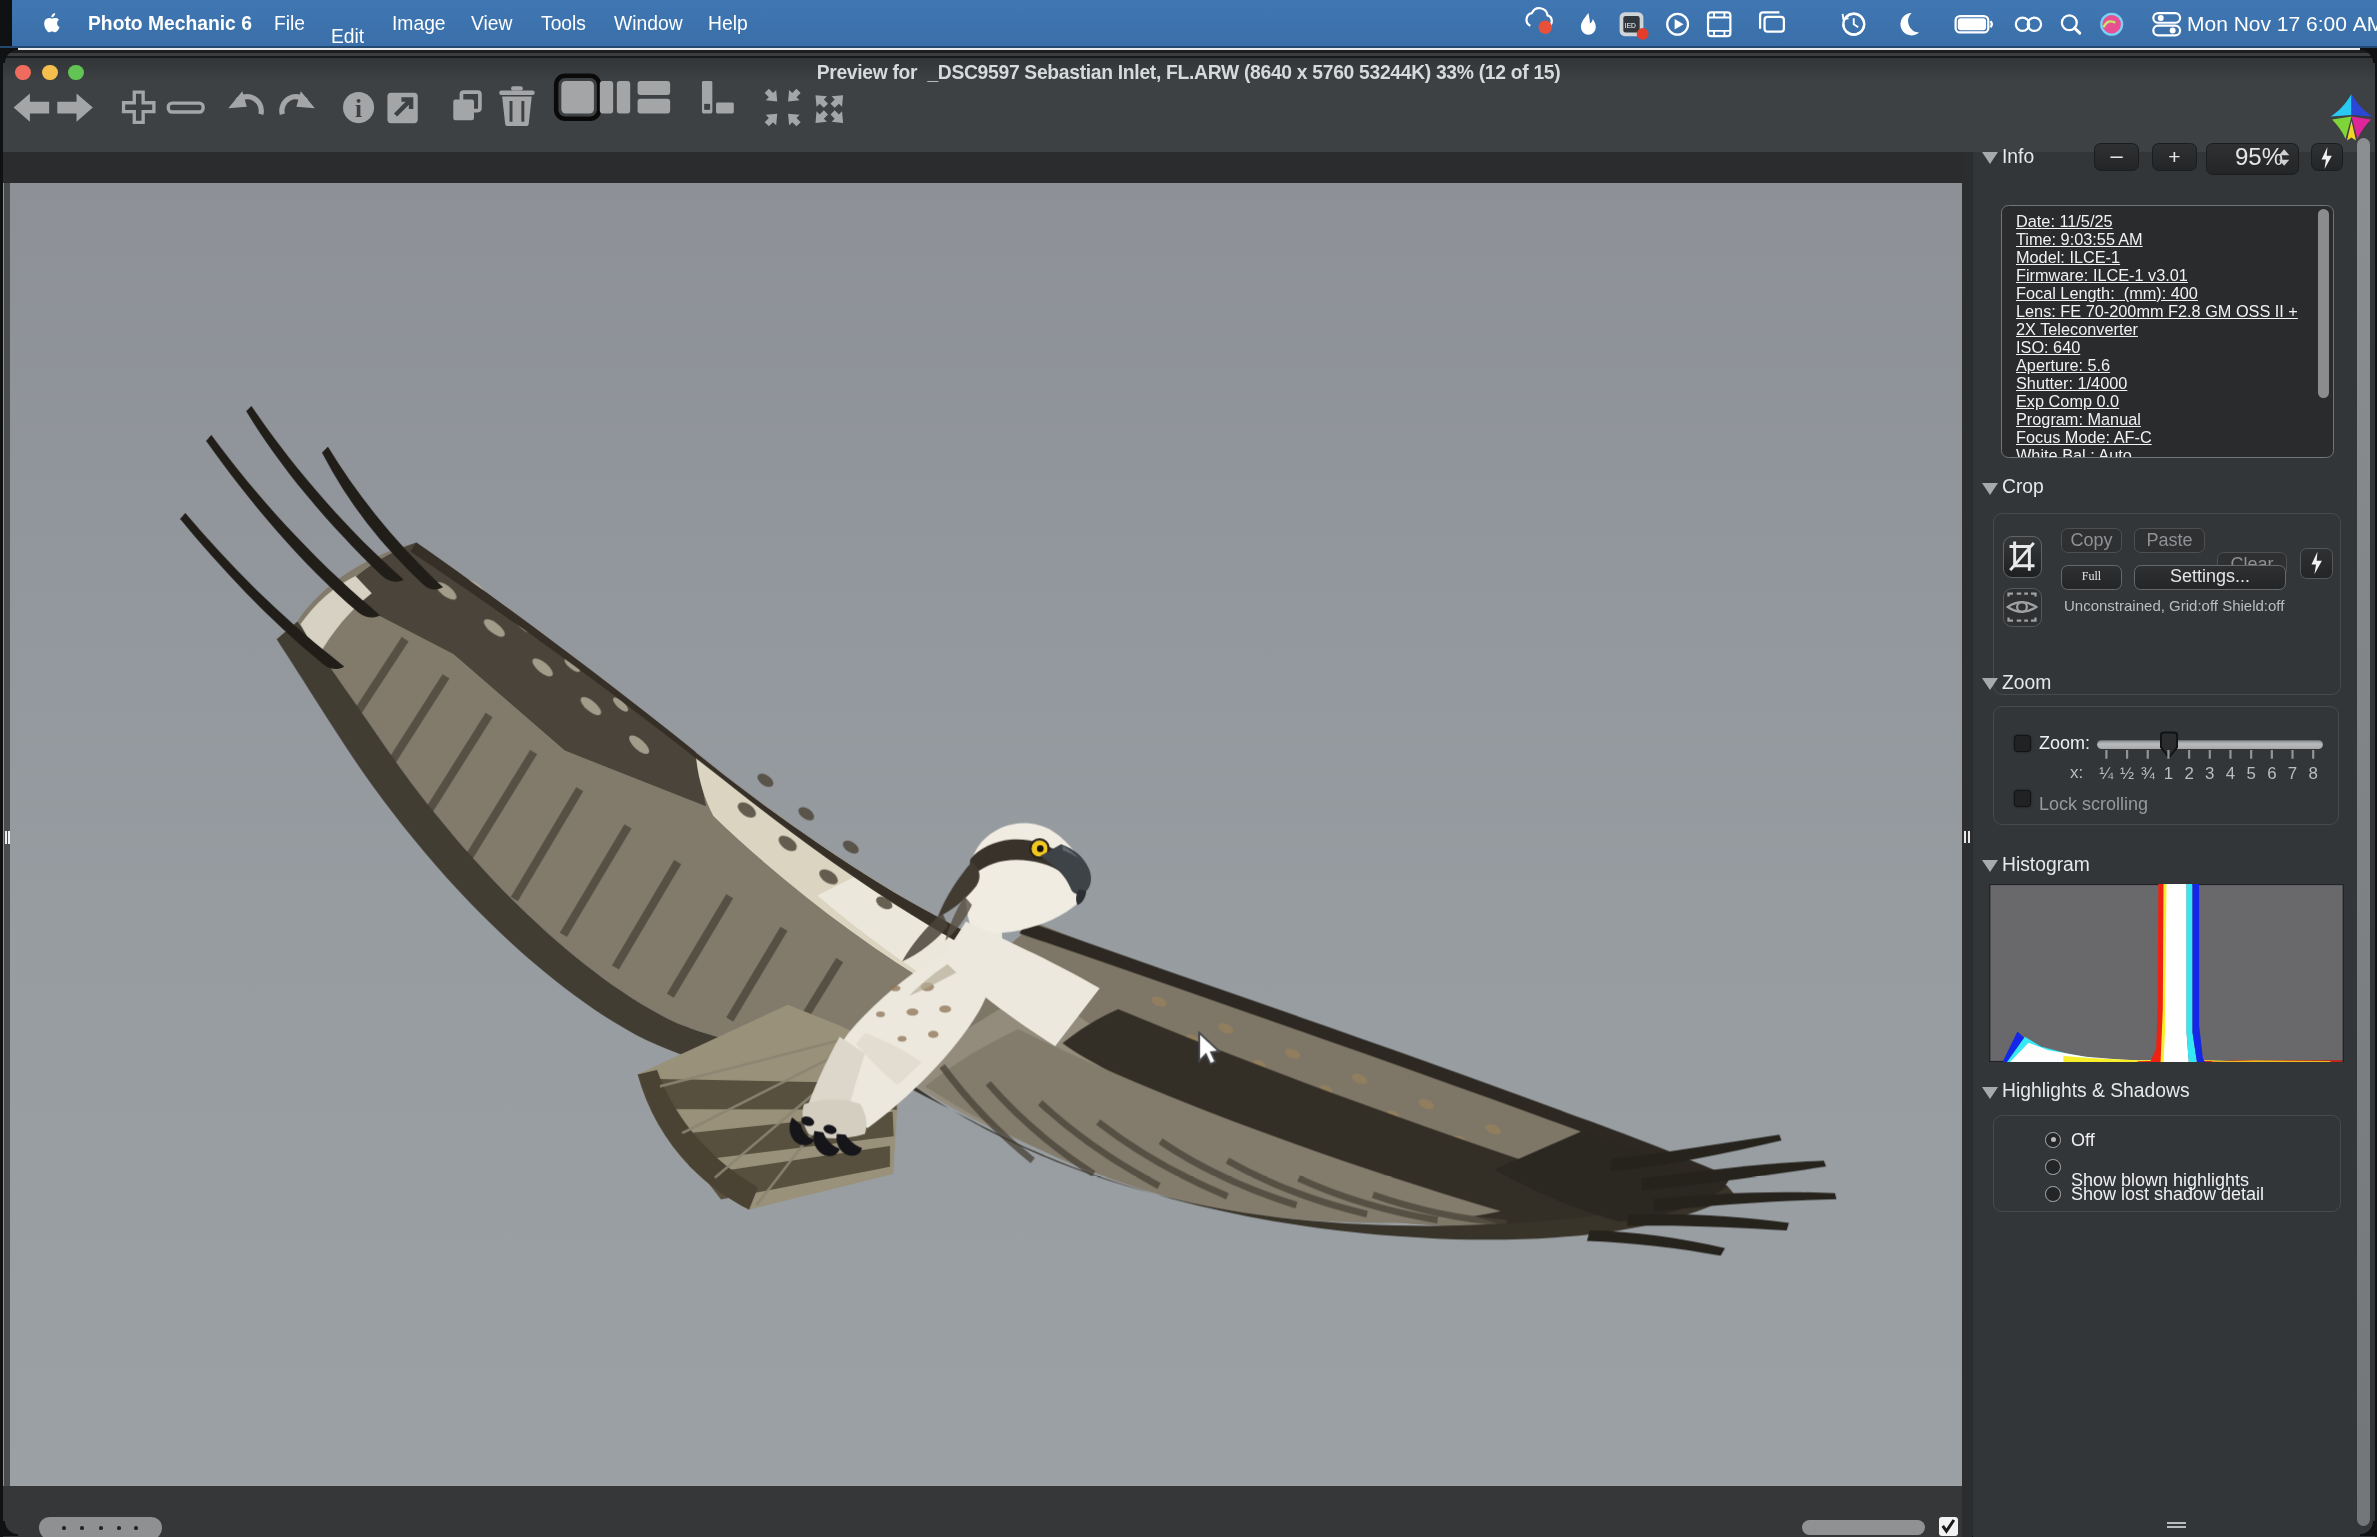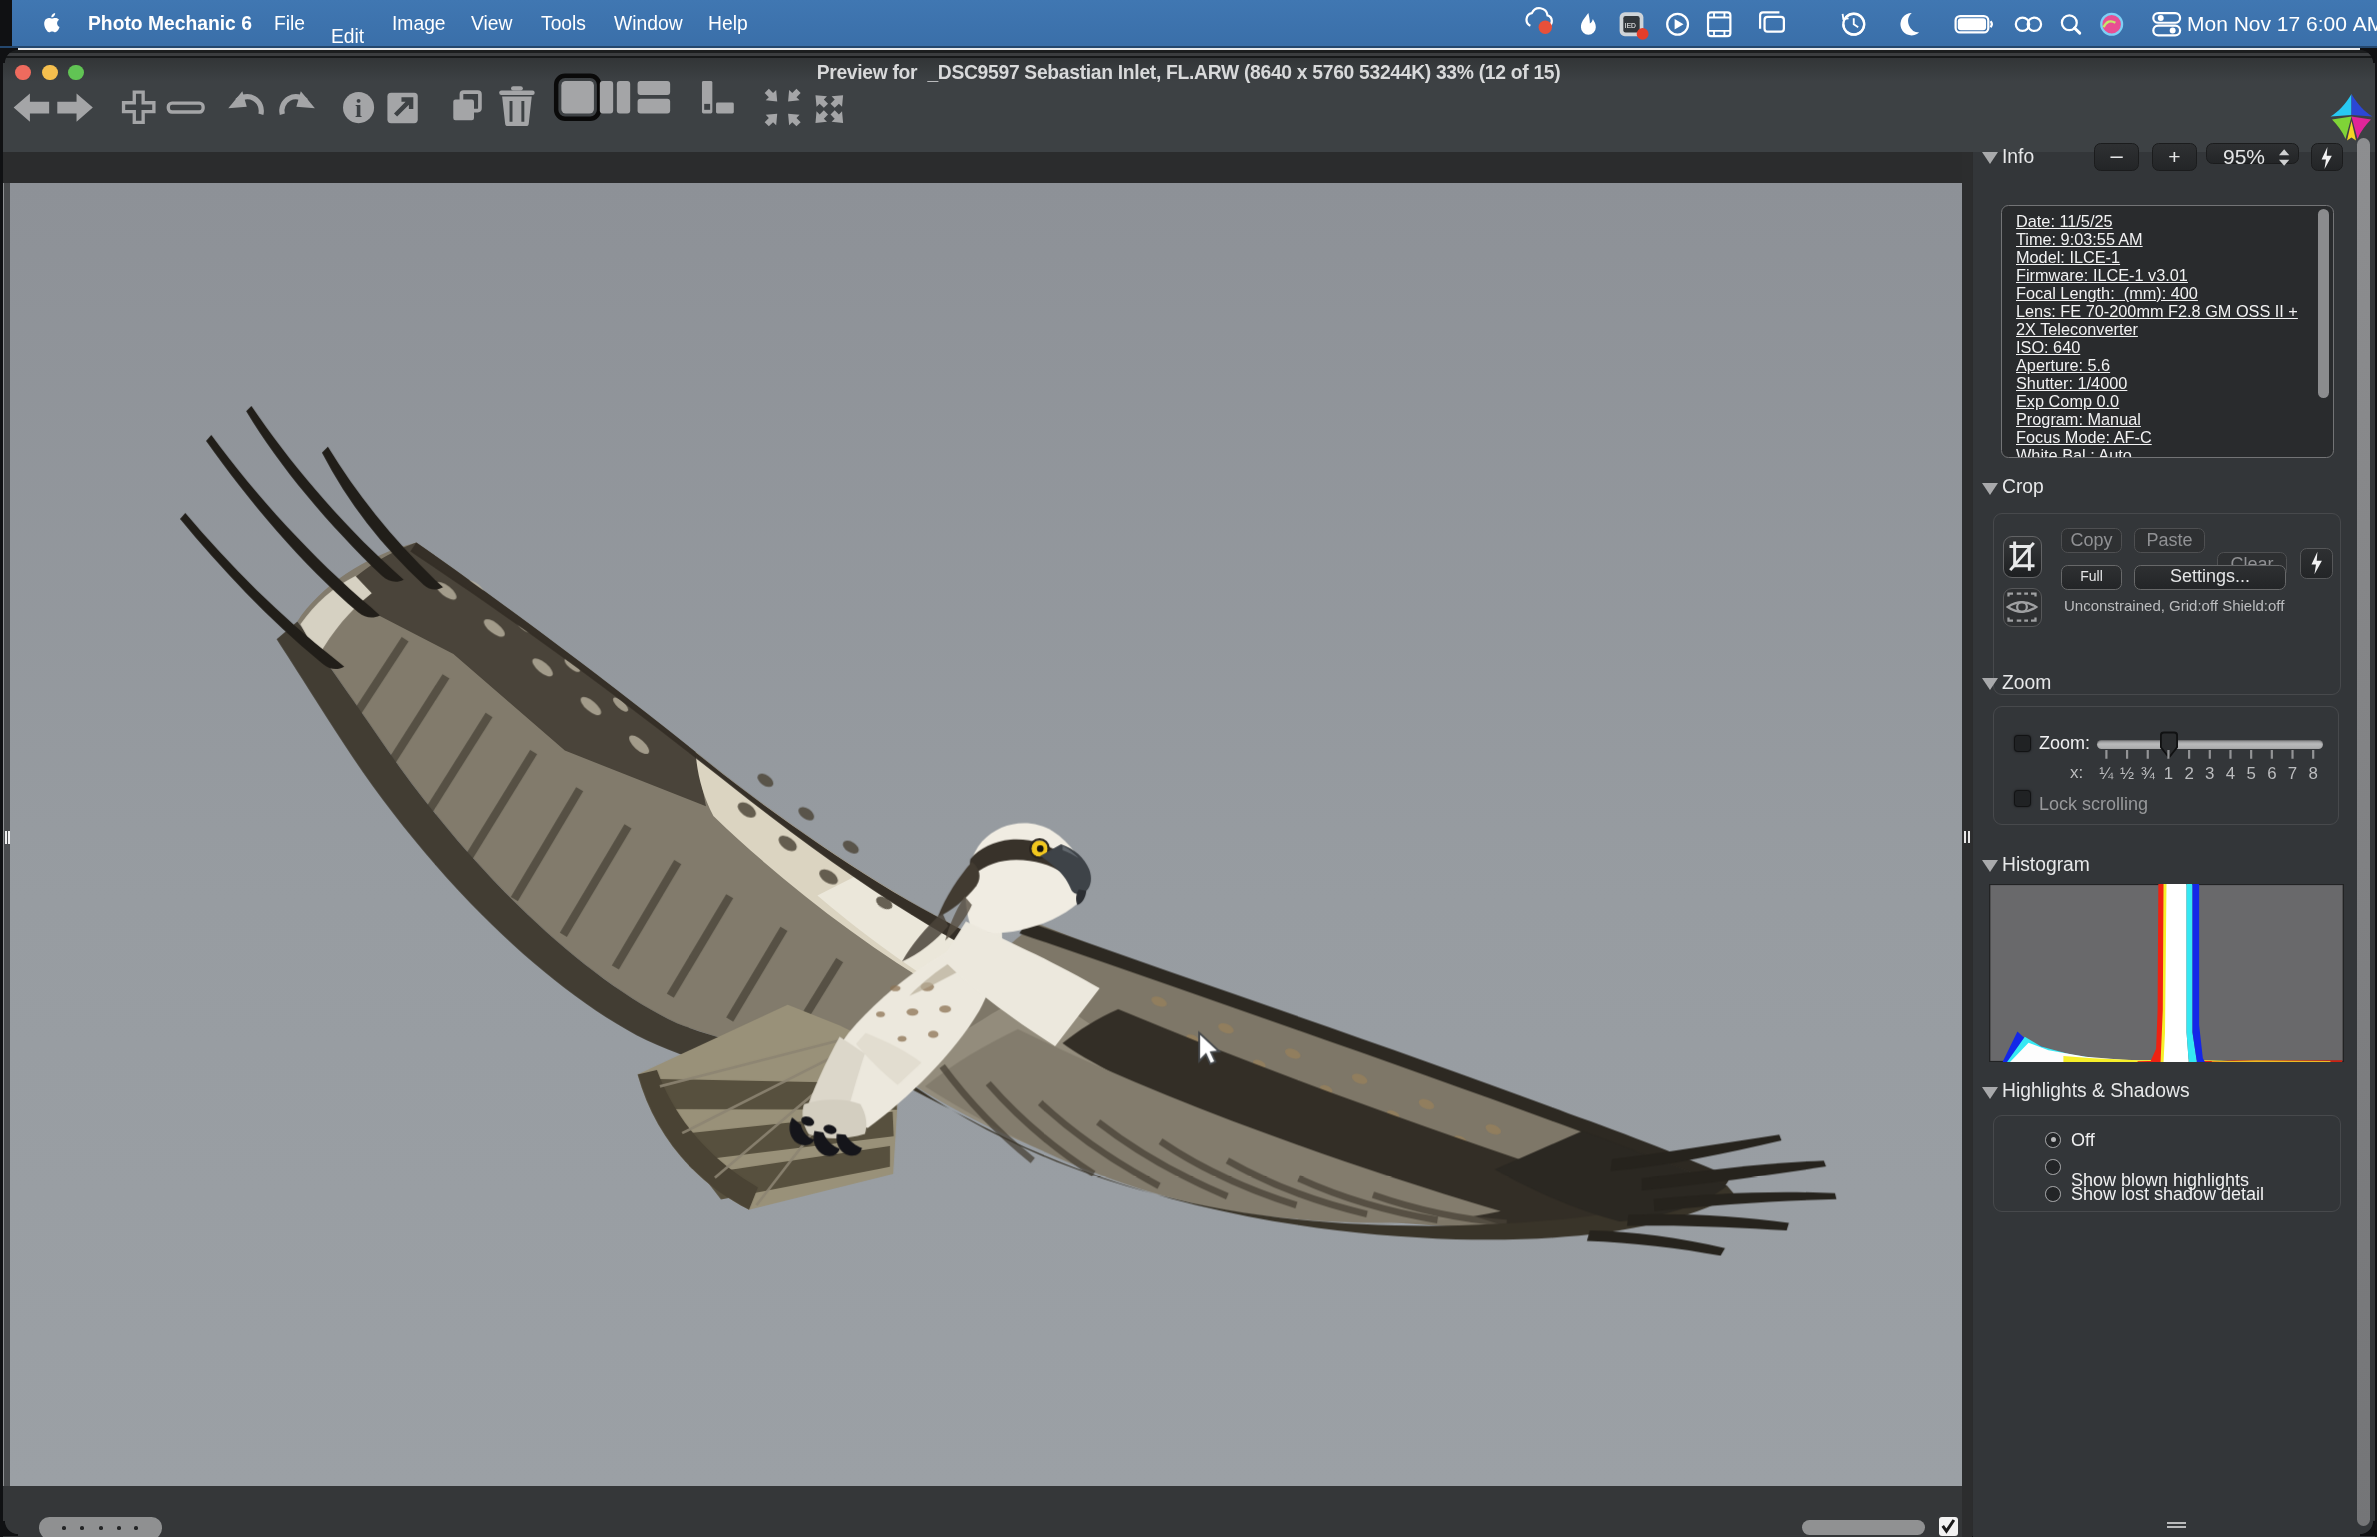--- a/index.html
+++ b/index.html
@@ -440,21 +440,21 @@
   <div id="botbar" class="abs"></div>
 
   <div id="divider" class="abs"></div>
   <div id="sidebar" class="abs"></div>
   <div id="sbthumb" class="abs"></div>
 
   <div class="tri" style="left:1982px;top:152px;"></div>
   <div class="sechead" style="left:2002px;top:146px;">Info</div>
   <div class="btn" style="left:2094px;top:143px;width:45px;height:28px;font-size:22px;line-height:24px;">–</div>
   <div class="btn" style="left:2152px;top:143px;width:45px;height:28px;font-size:21px;line-height:25px;">+</div>
-  <div class="btn" style="left:2206px;top:143px;width:93px;height:21px;font-size:21px;line-height:26px;text-align:left;padding-left:16px;">95%
+  <div class="btn" style="left:2206px;top:143px;width:93px;height:32px;font-size:24px;line-height:26px;text-align:left;padding-left:28px;">95%
     <svg class="abs" style="right:6px;top:3px;" width="16.3" height="21" viewBox="0 0 22 28">
       <path d="M4 11 L11 3 L18 11 Z M4 17 L11 25 L18 17 Z" fill="#cfd0d1"></path>
     </svg>
   </div>
   <div class="btn" style="left:2311px;top:143px;width:32px;height:28px;">
     <svg width="13.4" height="22" viewBox="0 0 18 30" style="margin-top:3px;">
         <path d="M10 0 L2 17 H8 L6 30 L16 12 H9 Z" fill="#f2f2f3"></path>
       </svg>
   </div>
   <div class="abs" style="left:2001px;top:205px;width:333px;height:253px;background:#292b2d;border:1.5px solid #737476;border-radius:7.4px;overflow:hidden;">
@@ -493,21 +493,21 @@
         <path d="M6 10 v-4 h6 M36 6 h6 v4 M42 38 v4 h-6 M12 42 H6 v-4"></path>
         <path d="M17 6 h6 M27 6 h5 M17 42 h6 M27 42 h5" stroke-dasharray="6 4"></path>
         <path d="M5 24 q19 -13 38 0 q-19 13 -38 0 z"></path>
         <circle cx="24" cy="24" r="6.5"></circle>
       </g>
     </svg>
   </div>
   <div class="btn" style="left:2061px;top:528px;width:61px;height:24.5px;font-size:18px;line-height:22px;color:#909194;background:#2e3032;border-color:#4e4f51;">Copy</div>
   <div class="btn" style="left:2134px;top:528px;width:71px;height:24.5px;font-size:18px;line-height:22px;color:#909194;background:#2e3032;border-color:#4e4f51;">Paste</div>
   <div class="btn" style="left:2217px;top:528px;width:70px;height:24.5px;font-size:18px;line-height:22px;color:#909194;background:#2e3032;border-color:#4e4f51;margin-top:24px;">Clear</div>
-  <div class="btn" style="left:2061px;top:565px;width:61px;height:24.5px;font-size:14px;line-height:21.5px;border-color:#676869;">Full</div>
+  <div class="btn" style="left:2061px;top:565px;width:61px;height:24.5px;font-size:12px;line-height:21.5px;border-color:#676869;font-family:Liberation Serif, serif;">Full</div>
   <div class="btn" style="left:2134px;top:565px;width:152px;height:24.5px;font-size:18px;line-height:21.5px;border-color:#676869;">Settings...</div>
   <div class="btn" style="left:2300px;top:548px;width:33px;height:31px;border-color:#565759;">
     <svg width="13.4" height="24" viewBox="0 0 18 30" style="margin-top:2.2px;">
         <path d="M10 0 L2 17 H8 L6 30 L16 12 H9 Z" fill="#f2f2f3"></path>
       </svg>
   </div>
   <div class="abs" style="left:2064px;top:597px;font-size:15px;color:#bbbcbe;">Unconstrained, Grid:off Shield:off</div>
 
   <div class="tri" style="left:1982px;top:678px;"></div>
   <div class="sechead" style="left:2002px;top:672px;">Zoom</div>

